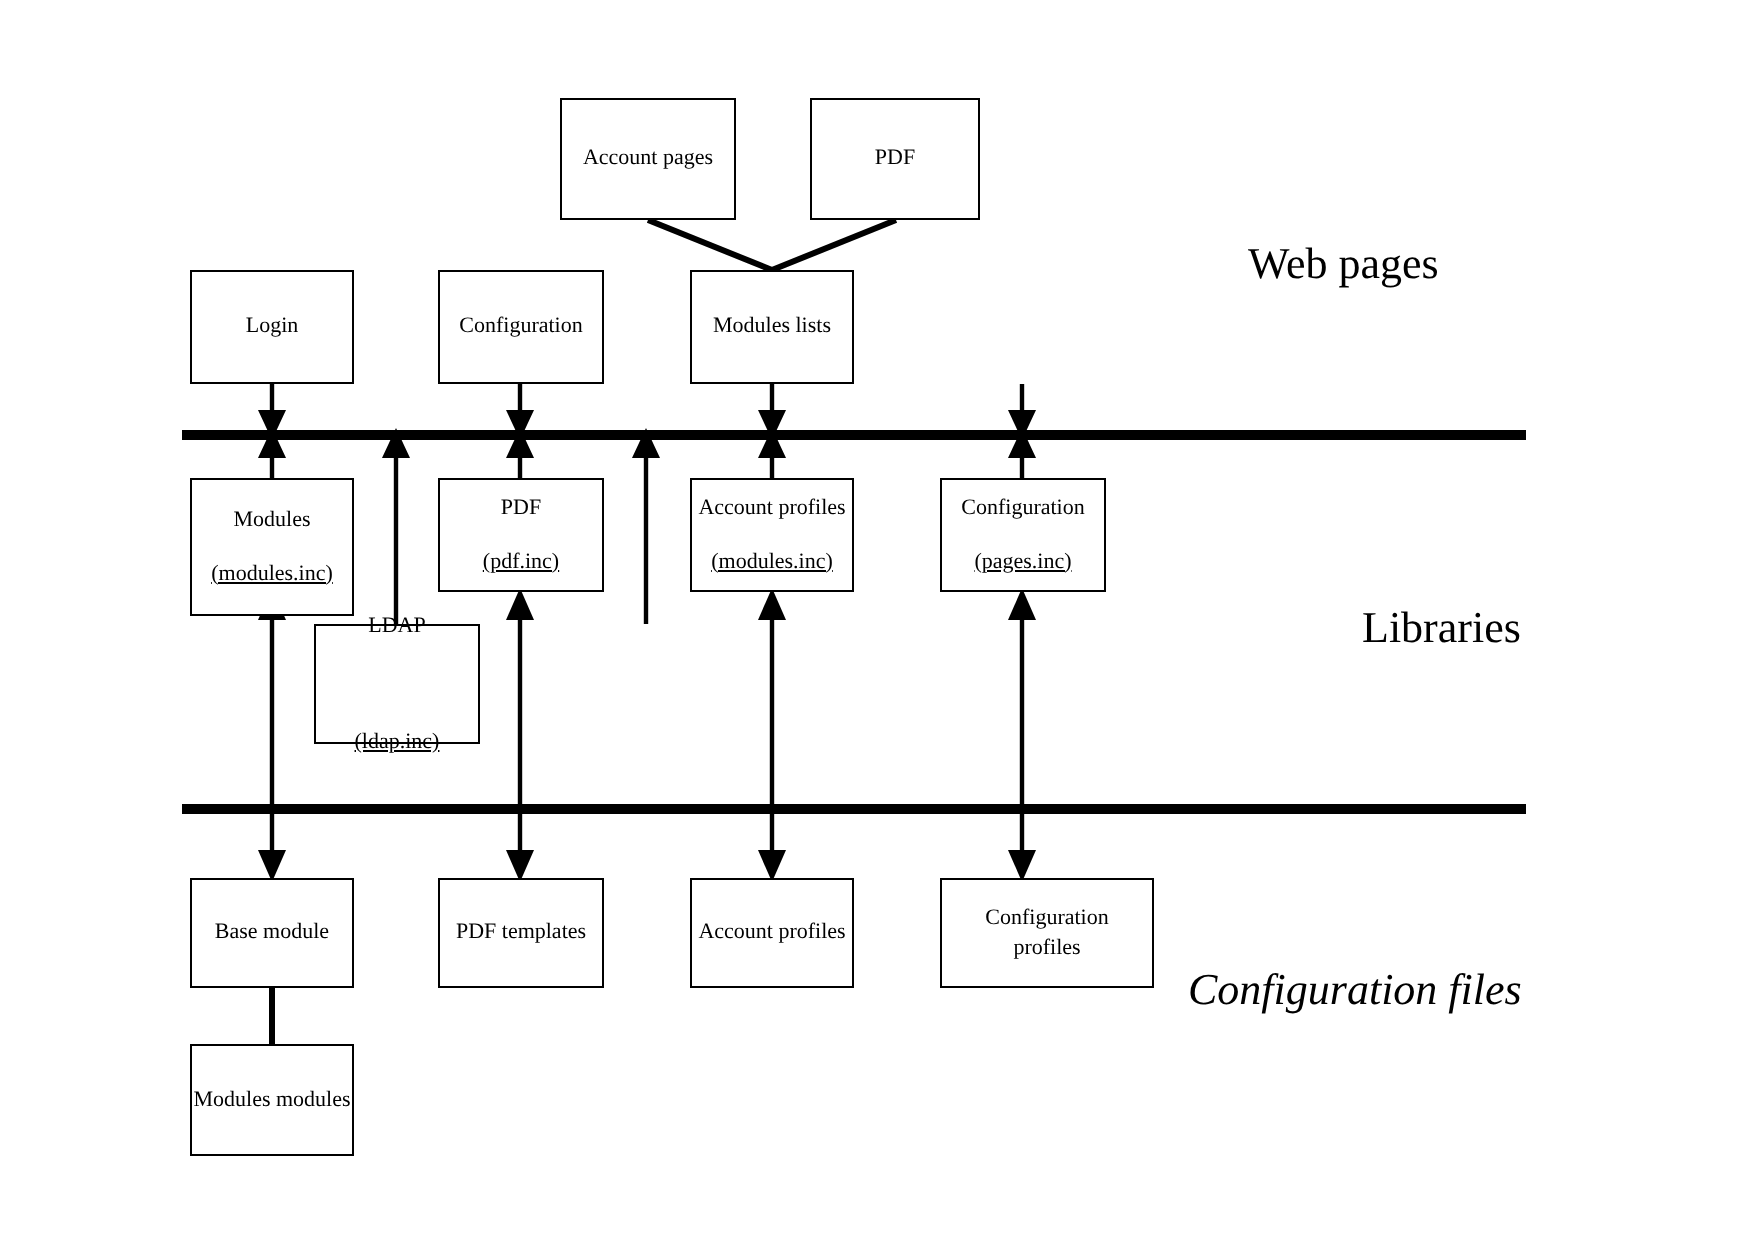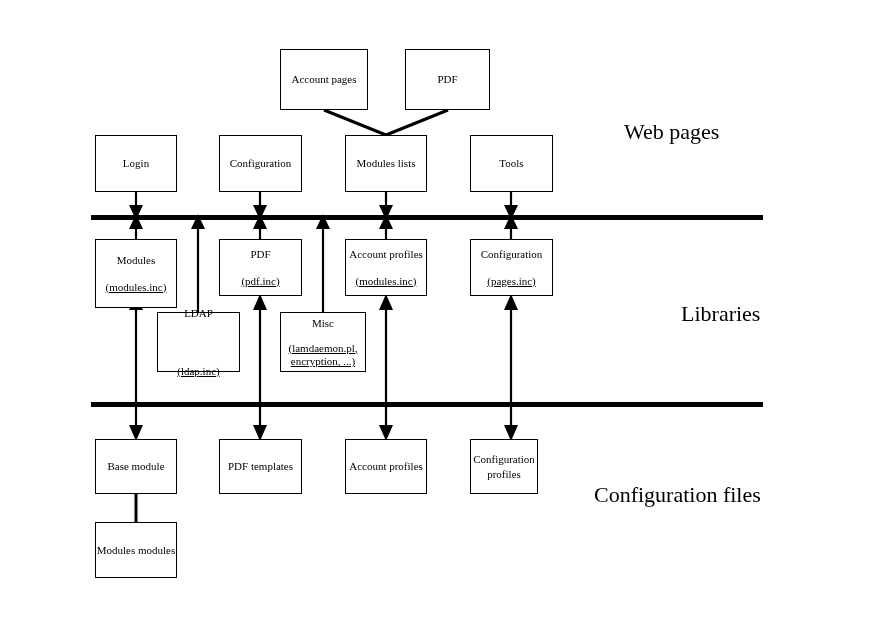--- a/index.html
+++ b/index.html
@@ -135,40 +135,37 @@
     <polygon class="head" points="511,441 504,425 518,425"></polygon>
 
     <line class="wire-thick" x1="136" y1="494" x2="136" y2="522"></line>
   </svg>
 
   <div class="bar" style="left:91px; top:215px; width:672px;"></div>
   <div class="bar" style="left:91px; top:402px; width:672px;"></div>
 
   <div class="band-label" style="left:624px; top:119px;">Web pages</div>
   <div class="band-label" style="left:637px; top:301px;margin-left:44px;">Libraries</div>
-  <div class="band-label" style="left:594px; top:482px;">Configuration files</div>
+  <div class="band-label" style="left:594px; top:482px;font-style:italic;">Configuration files</div>
 
   <div class="node" style="left:280px; top:49px; width:88px; height:61px;">
     <span class="title">Account pages</span>
   </div>
   <div class="node" style="left:405px; top:49px; width:85px; height:61px;">
     <span class="title">PDF</span>
   </div>
 
   <div class="node" style="left:95px; top:135px; width:82px; height:57px;">
     <span class="title">Login</span>
   </div>
   <div class="node" style="left:219px; top:135px; width:83px; height:57px;">
     <span class="title">Configuration</span>
   </div>
   <div class="node" style="left:345px; top:135px; width:82px; height:57px;">
     <span class="title">Modules lists</span>
-  </div>
-  <div class="node" style="left:470px; top:135px; width:83px; height:57px;">
-    <span class="title">Tools</span>
   </div>
 
   <div class="node" style="left:95px; top:239px; width:82px; height:69px;">
     <span class="title">Modules</span>
     <span class="sub">(modules.inc)</span>
   </div>
   <div class="node" style="left:219px; top:239px; width:83px; height:57px;">
     <span class="title">PDF</span>
     <span class="sub">(pdf.inc)</span>
   </div>
@@ -178,35 +175,31 @@
   </div>
   <div class="node" style="left:470px; top:239px; width:83px; height:57px;">
     <span class="title">Configuration</span>
     <span class="sub">(pages.inc)</span>
   </div>
 
   <div class="node" style="left:157px; top:312px; width:83px; height:60px;gap:32px;">
     <span class="title">LDAP</span>
     <span class="sub">(ldap.inc)</span>
   </div>
-  <div class="node" style="left:280px; top:312px; width:86px; height:60px;">
-    <span class="title">Misc</span>
-    <span class="sub" style="white-space:normal; line-height:1.25; width:82px;">(lamdaemon.pl, encryption, ...)</span>
-  </div>
 
   <div class="node" style="left:219px; top:439px; width:83px; height:55px;">
     <span class="title">PDF templates</span>
   </div>
   <div class="node" style="left:95px; top:439px; width:82px; height:55px;">
     <span class="title">Base module</span>
   </div>
   <div class="node" style="left:345px; top:439px; width:82px; height:55px;">
     <span class="title">Account profiles</span>
   </div>
-  <div class="node two-line-title" style="left:470px; top:439px; width:68px; height:55px;">
+  <div class="node two-line-title" style="left:470px; top:439px; width:107px; height:55px;">
     <span class="title" style="width:70px;">Configuration profiles</span>
   </div>
 
   <div class="node" style="left:95px; top:522px; width:82px; height:56px;">
     <span class="title">Modules modules</span>
   </div>
 
 </div>
 
 </body></html>

